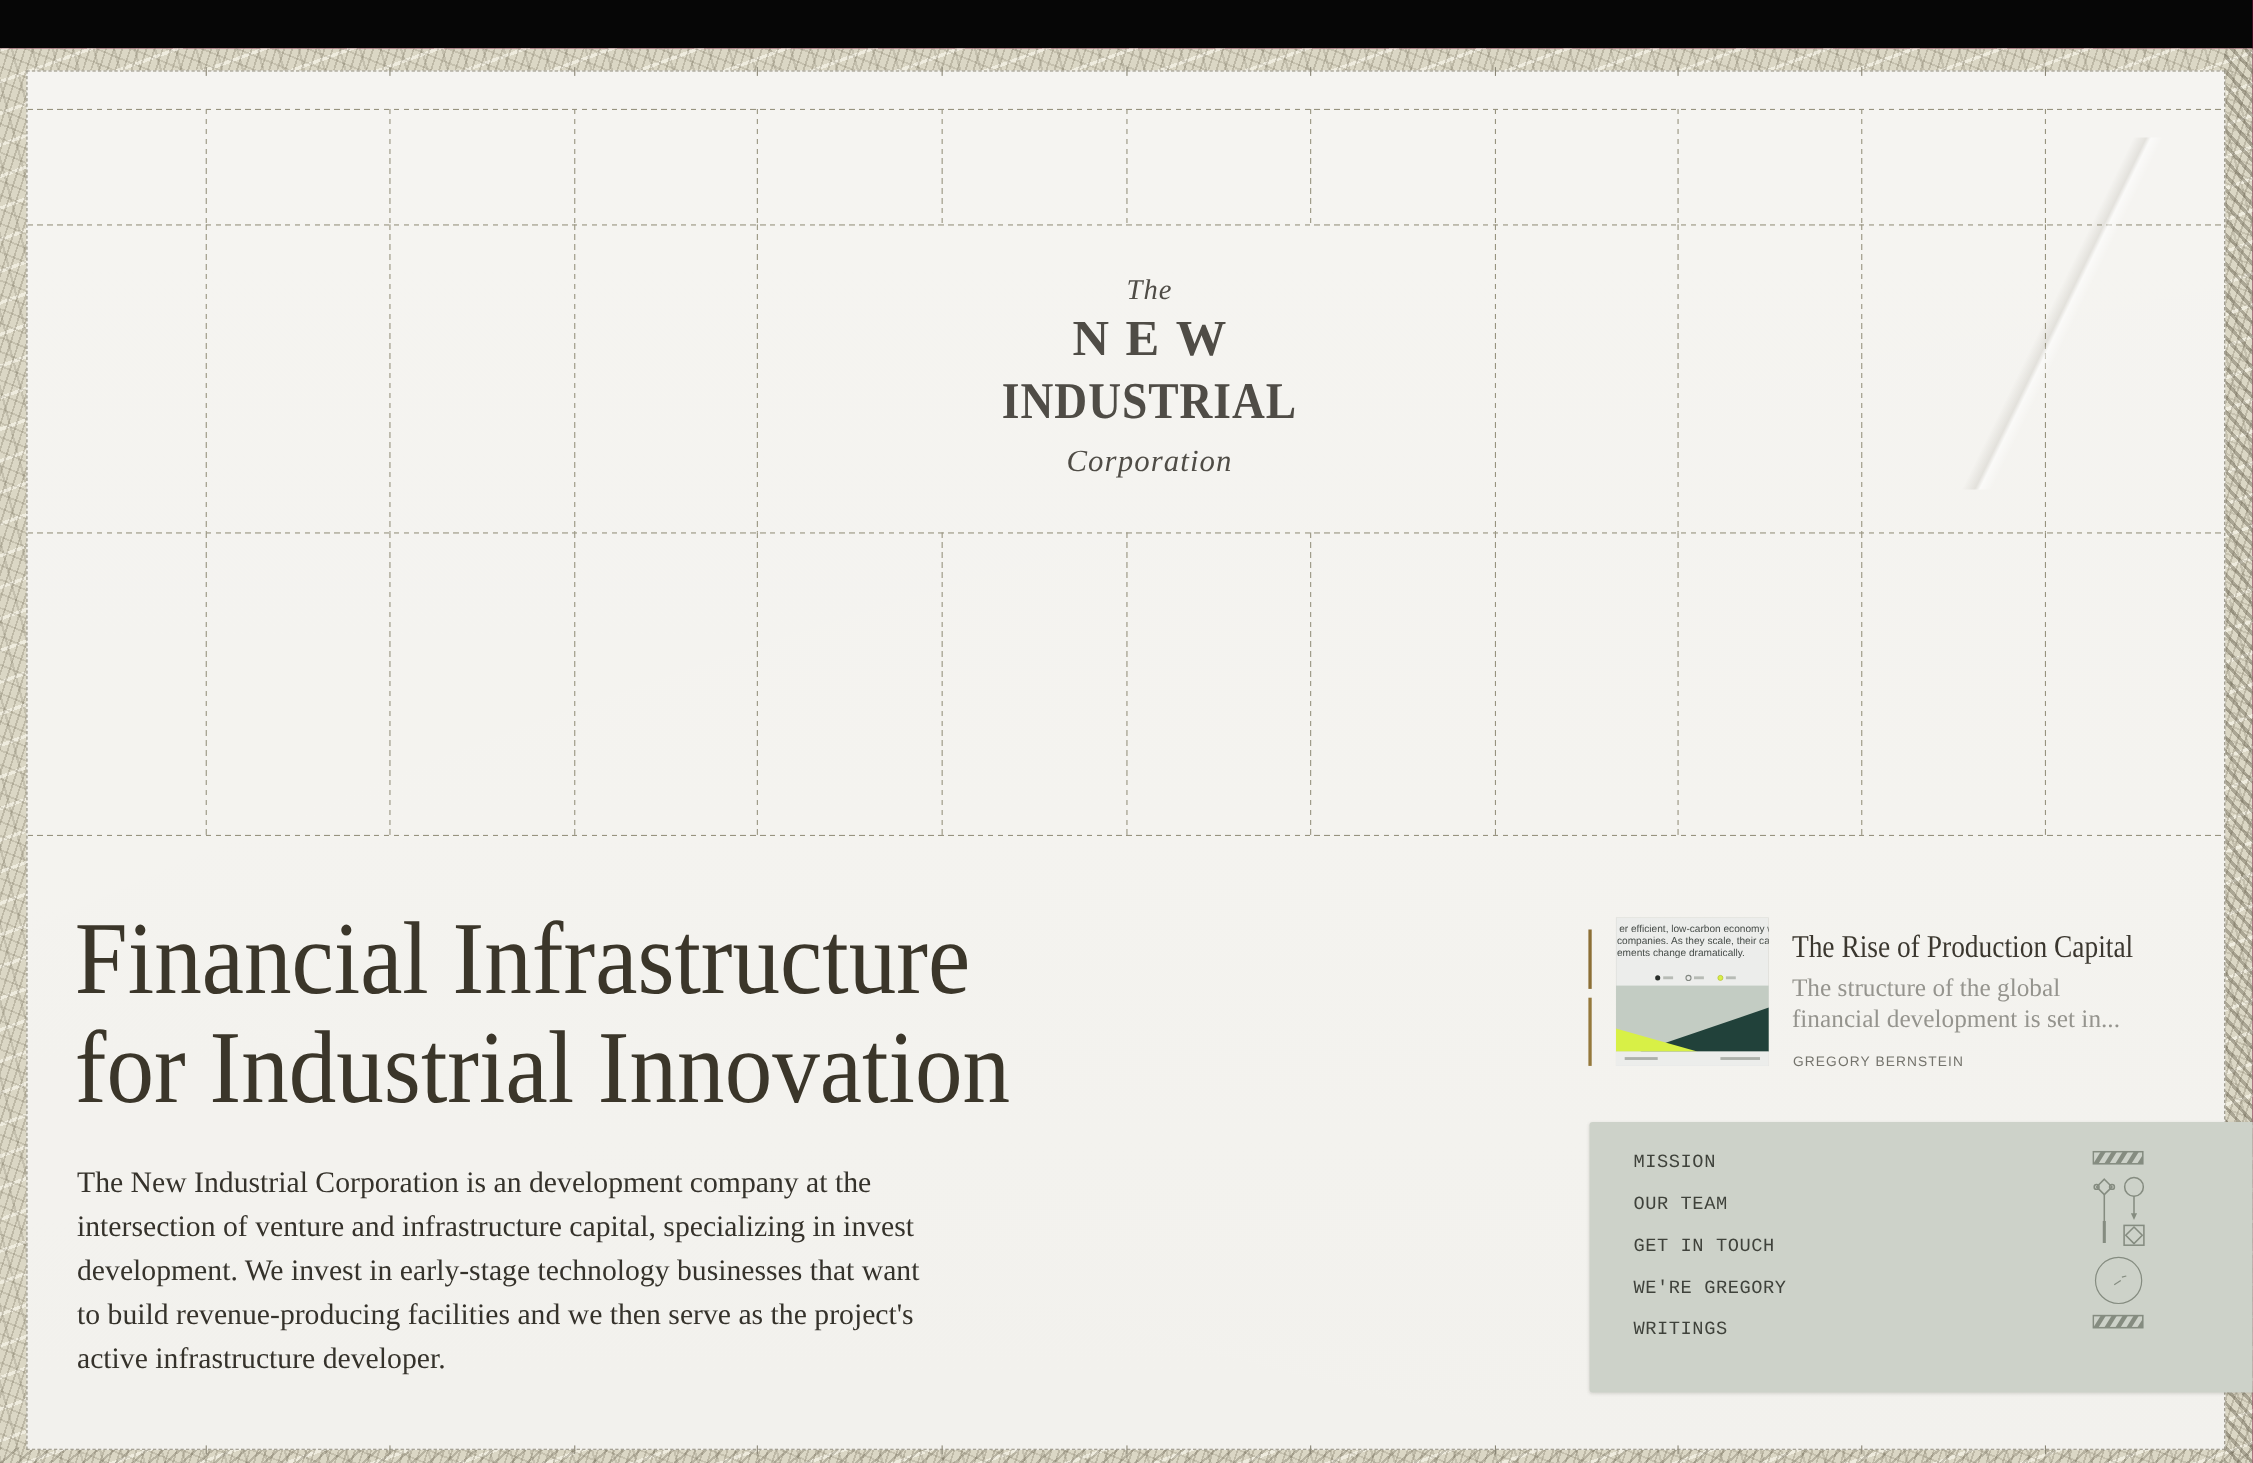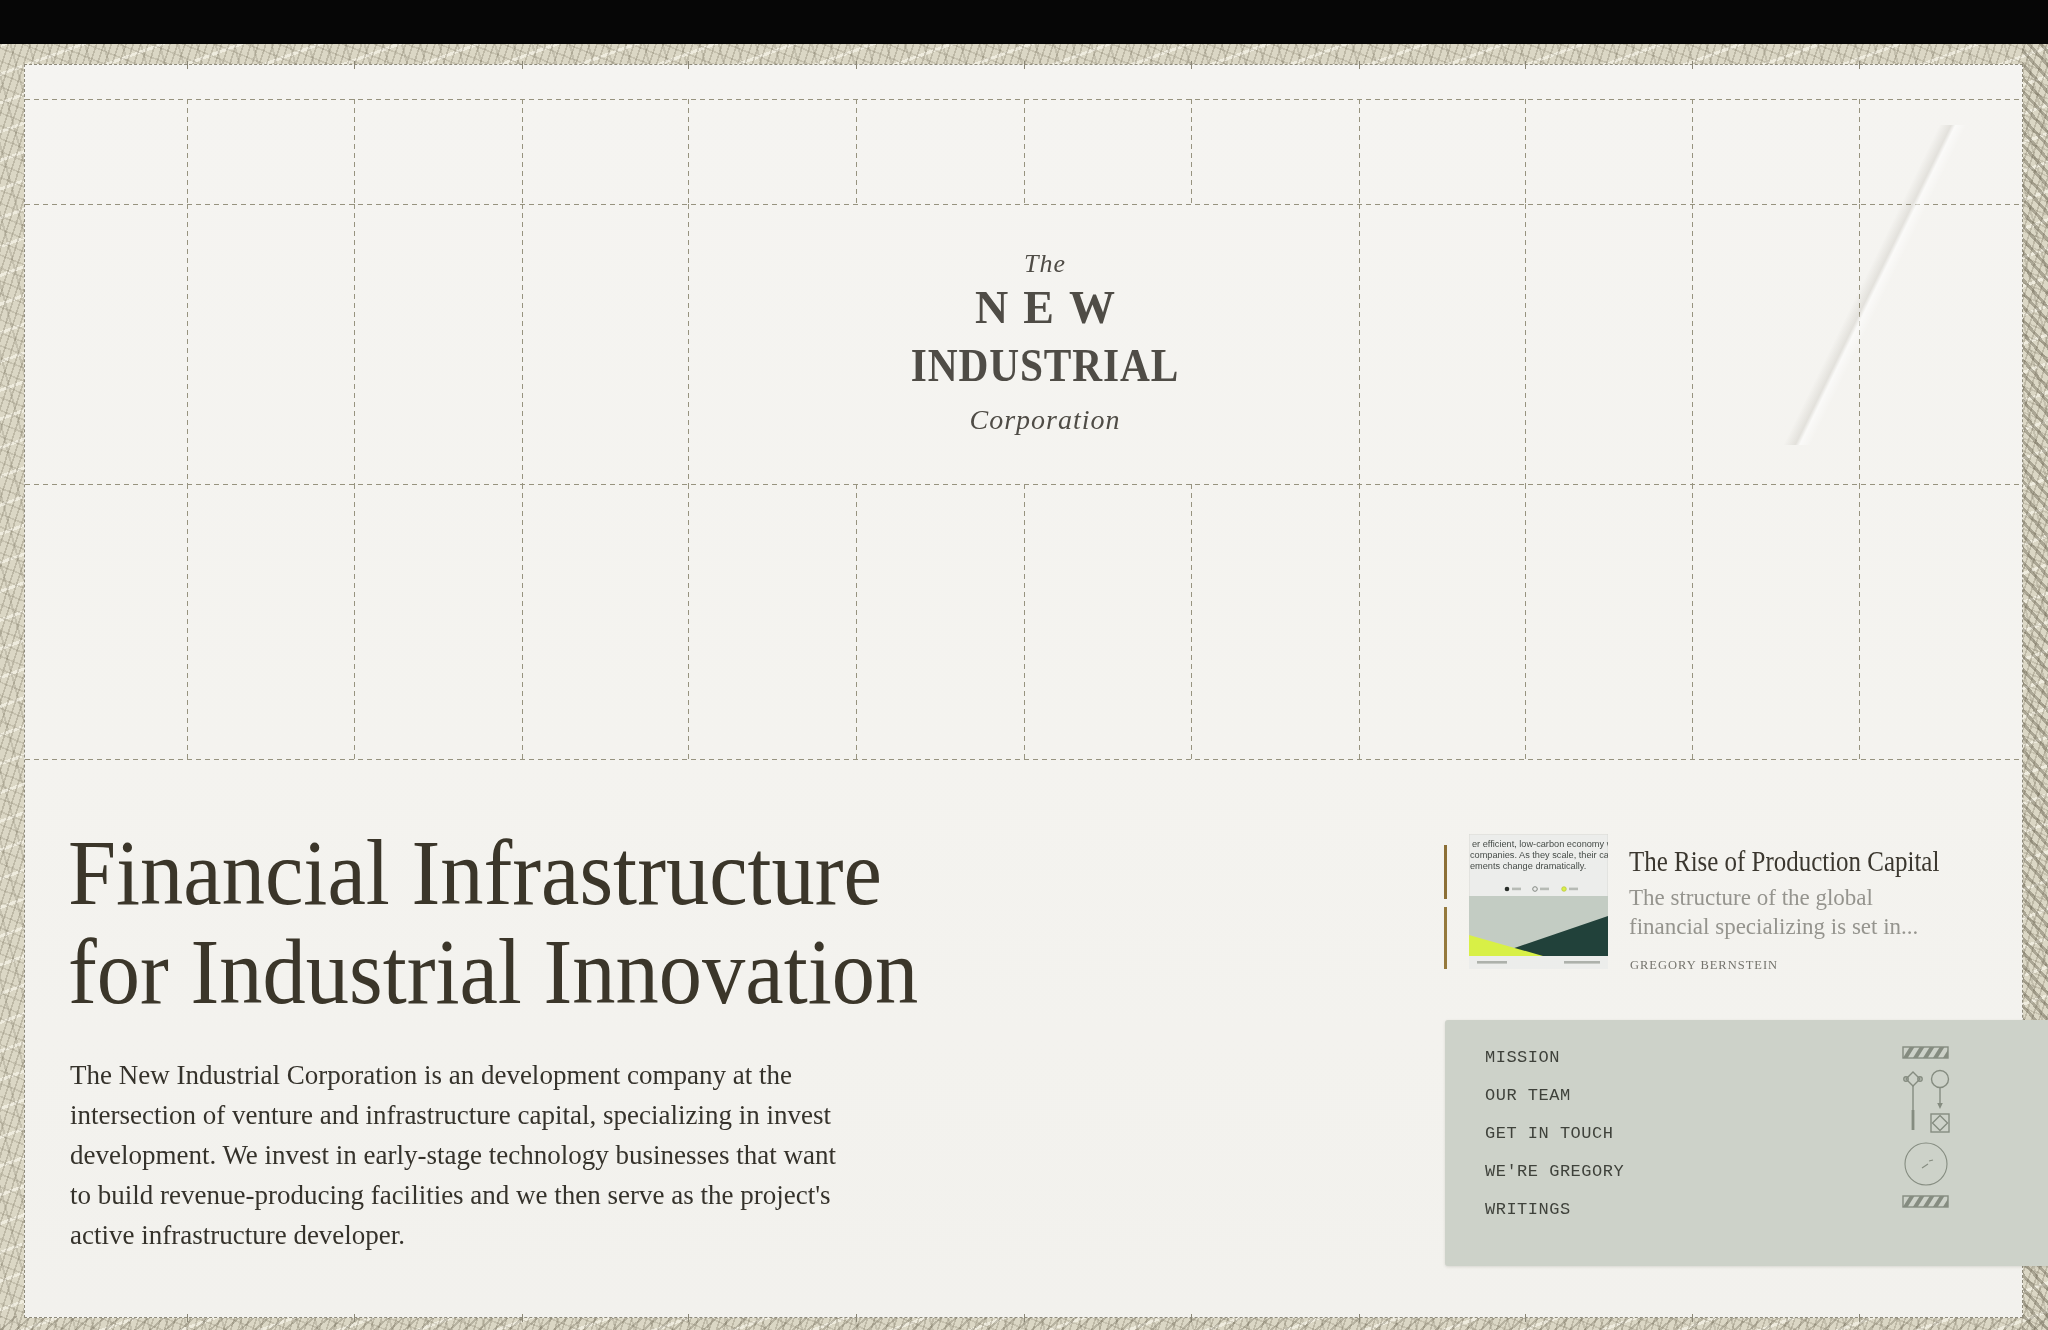--- a/index.html
+++ b/index.html
@@ -39,21 +39,21 @@
   .hero-title{position:absolute;left:43px;top:758px;color:#3b362a;font-size:94px;line-height:99px;
      font-weight:400;transform:scaleX(.92);transform-origin:left top;white-space:nowrap;}
   .hero-desc{position:absolute;left:45px;top:990px;color:#35322b;font-size:27px;line-height:40px;}
   
   .gold-a{position:absolute;left:1419px;top:780px;width:3px;height:54px;background:#8c6f36;}
   .gold-b{position:absolute;left:1419px;top:842px;width:3px;height:62px;background:#95793c;}
   .thumb{position:absolute;left:1444px;top:769px;width:139px;height:135px;cursor:pointer;}
   .art-title{position:absolute;left:1604px;top:780px;width:420px;color:#3b372f;font-size:29px;line-height:1.15;
      transform:scaleX(.86);transform-origin:left top;white-space:nowrap;cursor:pointer;}
   .art-sub{position:absolute;left:1604px;top:818px;color:#95948e;font-size:23px;line-height:29px;}
-  .art-author{position:absolute;left:1605px;top:893px;color:#74736c;font-family:Liberation Serif, serif;
+  .art-author{position:absolute;left:1605px;top:893px;color:#74736c;font-family:Liberation Sans, sans-serif;
      font-size:12.5px;letter-spacing:1px;}
   
   .panel{position:absolute;left:1420px;top:955px;width:646px;height:246px;background:#cdd2c9;
      border-radius:3px;box-shadow:0 1px 3px rgba(60,60,50,.15);}
   .menu{position:absolute;left:40px;top:28px;}
   .menu-item{font-family:"Liberation Mono",monospace;font-size:17px;letter-spacing:.5px;color:#3f423b;
      height:38px;line-height:20px;cursor:pointer;white-space:pre;}
   .icons{position:absolute;left:457px;top:26px;}
 </style>
 </head>
@@ -169,21 +169,21 @@
         </g>
         <rect x="0" y="122" width="139" height="13" fill="#ecedeb"></rect>
         <rect x="8" y="127" width="30" height="2.6" fill="#adb1ab"></rect>
         <rect x="95" y="127" width="36" height="2.6" fill="#adb1ab"></rect>
       </svg>
     </div>
 
     <div class="art-title">The Rise of Production Capital</div>
     <div class="art-sub">
       <div>The structure of the global</div>
-      <div>financial specializing is set in...</div>
+      <div>financial development is set in...</div>
     </div>
     <div class="art-author">GREGORY BERNSTEIN</div>
 
     <div class="panel">
       <div class="menu">
         <div class="menu-item">MISSION</div>
         <div class="menu-item">OUR TEAM</div>
         <div class="menu-item">GET IN TOUCH</div>
         <div class="menu-item">WE'RE GREGORY</div>
         <div class="menu-item">WRITINGS</div>

